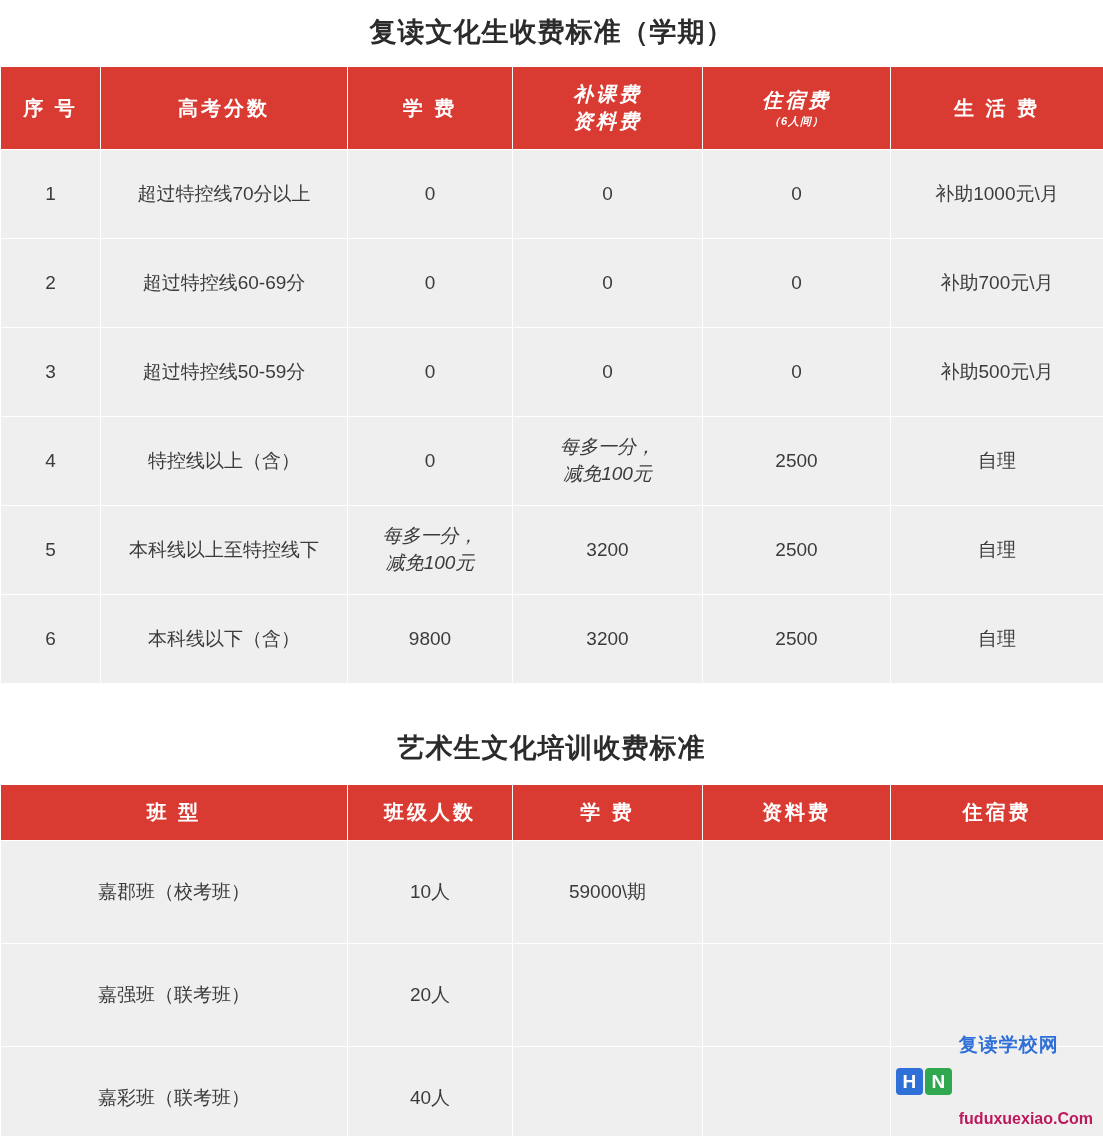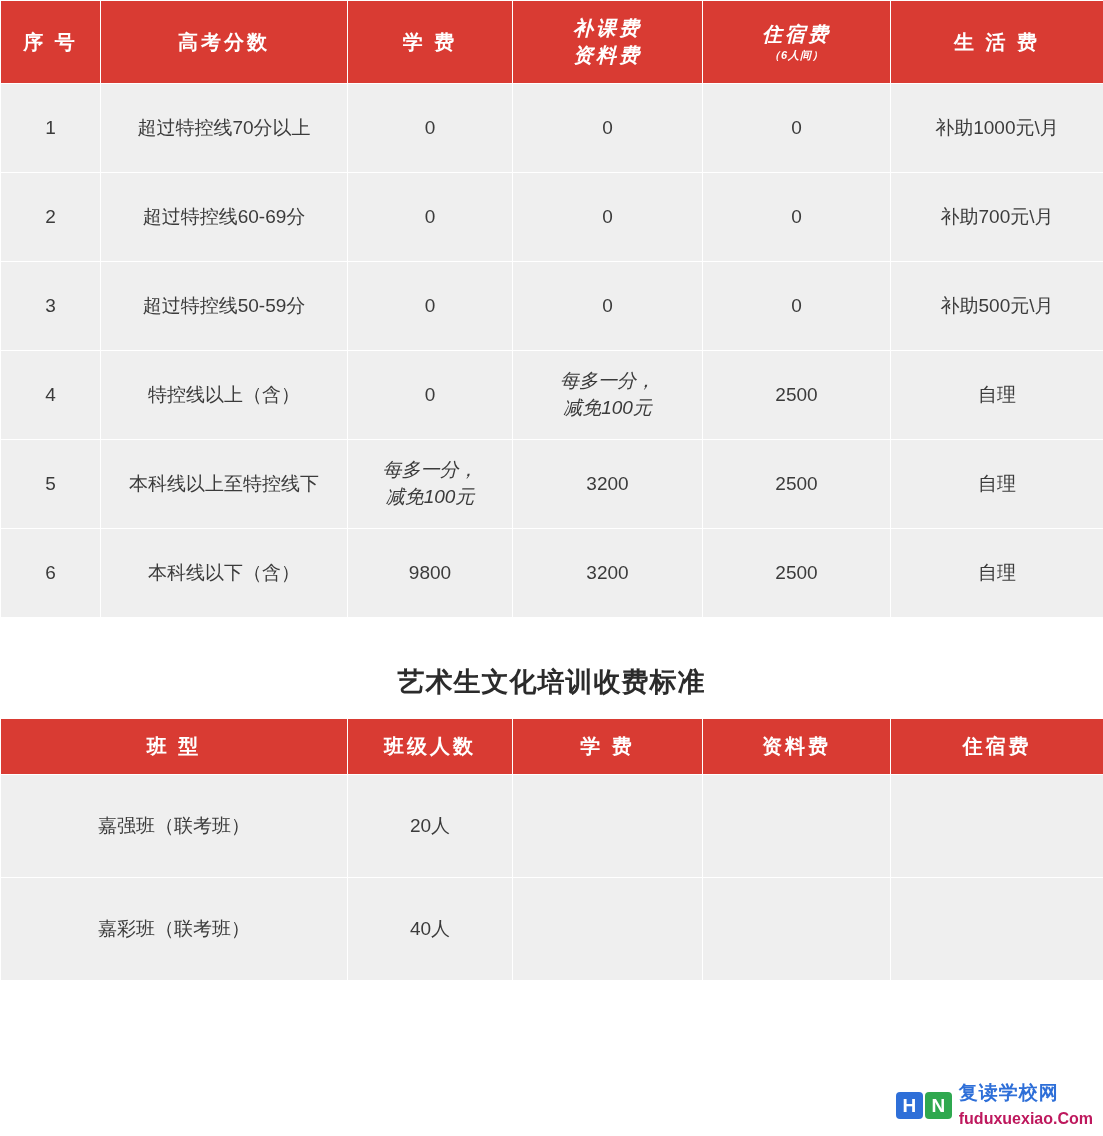--- a/index.html
+++ b/index.html
@@ -143,40 +143,42 @@
     align-items: center;
     justify-content: center;
     font-family: "Liberation Sans", sans-serif;
   }
   .logo-h { background: #2e6fd8; }
   .logo-n { background: #2fa84f; }
   .logo-words {
     display: flex;
     flex-direction: column;
     line-height: 1.05;
+    gap: 48px;
   }
   .logo-cn {
     font-size: 19px;
     font-weight: bold;
     color: #2e6fd8;
     letter-spacing: 1px;
   }
   .logo-en {
     font-size: 16px;
     font-weight: bold;
     color: #be185d;
     letter-spacing: 0px;
     margin-top: 8px;
   }
 </style>
 </head>
 <body>
 
 <div class="page">
 
+  <div class="section-title" id="title-1">复读文化生收费标准（学期）</div>
 
   <table class="fee-table" id="table-1">
     <colgroup>
       <col class="c0">
         <col class="c1">
         <col class="c2">
         <col class="c3">
         <col class="c4">
         <col class="c5">
     </colgroup>
@@ -268,20 +270,27 @@
       <tr>
         <th>班 型</th>
         <th>班级人数</th>
         <th>学  费</th>
         <th>资料费</th>
         <th>住宿费</th>
       </tr>
     </thead>
     <tbody>
       <tr>
+        <td>嘉郡班（校考班）</td>
+        <td>10人</td>
+        <td>59000\期</td>
+        <td></td>
+        <td></td>
+      </tr>
+      <tr>
         <td>嘉强班（联考班）</td>
         <td>20人</td>
         <td></td>
         <td></td>
         <td></td>
       </tr>
       <tr>
         <td>嘉彩班（联考班）</td>
         <td>40人</td>
         <td></td>

